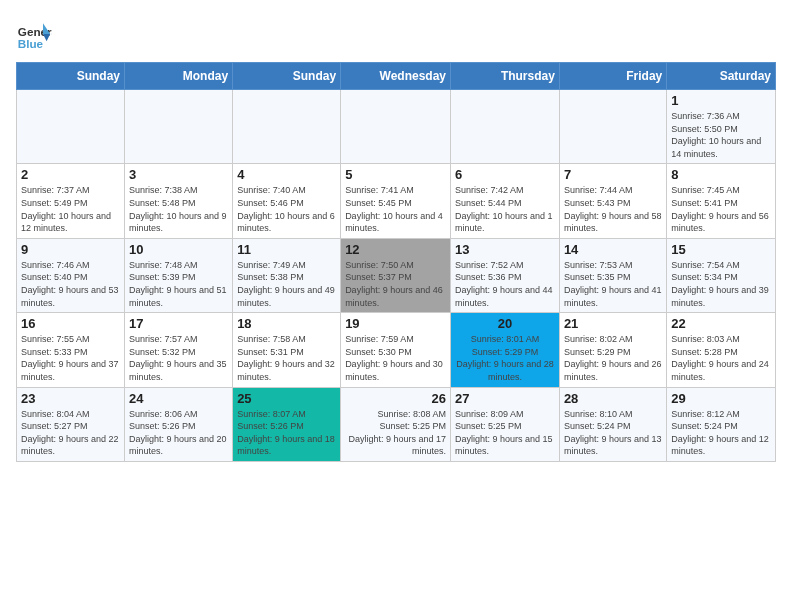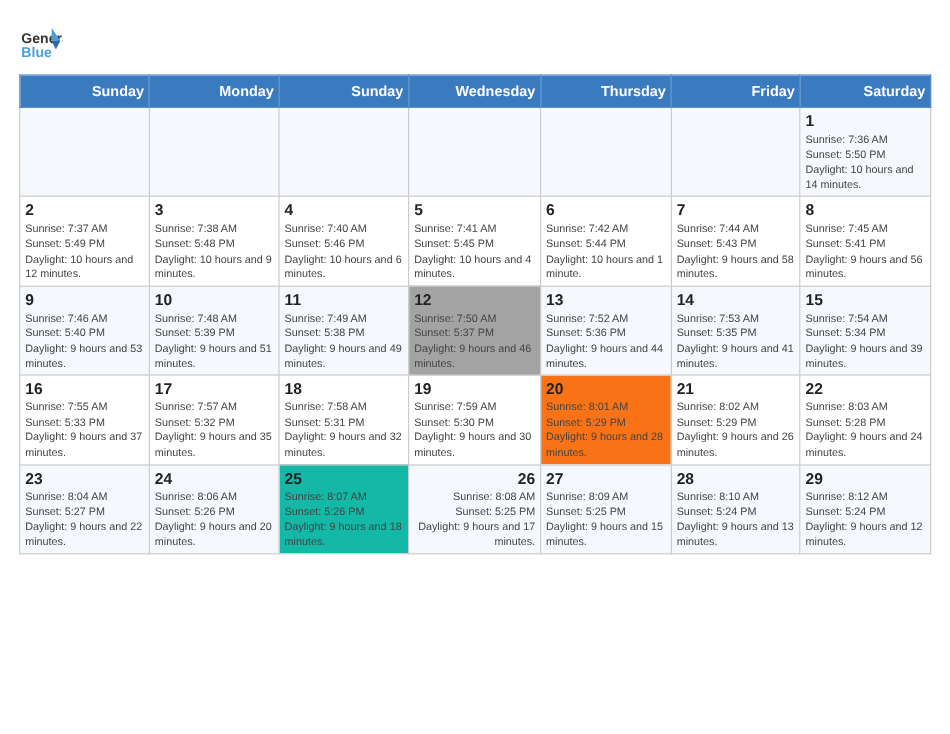--- a/index.html
+++ b/index.html
@@ -199,21 +199,21 @@
           <div class="day-info">Sunrise: 7:57 AM<br>Sunset: 5:32 PM<br>Daylight: 9 hours and 35 minutes.</div>
         </td>
         <td style="background-color: rgb(255, 255, 255);">
           <span class="day-number">18</span>
           <div class="day-info">Sunrise: 7:58 AM<br>Sunset: 5:31 PM<br>Daylight: 9 hours and 32 minutes.</div>
         </td>
         <td style="background-color: rgb(255, 255, 255);">
           <span class="day-number">19</span>
           <div class="day-info">Sunrise: 7:59 AM<br>Sunset: 5:30 PM<br>Daylight: 9 hours and 30 minutes.</div>
         </td>
-        <td style="background-color: #f97316;">
+        <td style="background-color: #0ea5e9; text-align: center;">
           <span class="day-number">20</span>
           <div class="day-info">Sunrise: 8:01 AM<br>Sunset: 5:29 PM<br>Daylight: 9 hours and 28 minutes.</div>
         </td>
         <td style="background-color: rgb(255, 255, 255);">
           <span class="day-number">21</span>
           <div class="day-info">Sunrise: 8:02 AM<br>Sunset: 5:29 PM<br>Daylight: 9 hours and 26 minutes.</div>
         </td>
         <td style="background-color: rgb(255, 255, 255);">
           <span class="day-number">22</span>
           <div class="day-info">Sunrise: 8:03 AM<br>Sunset: 5:28 PM<br>Daylight: 9 hours and 24 minutes.</div>

